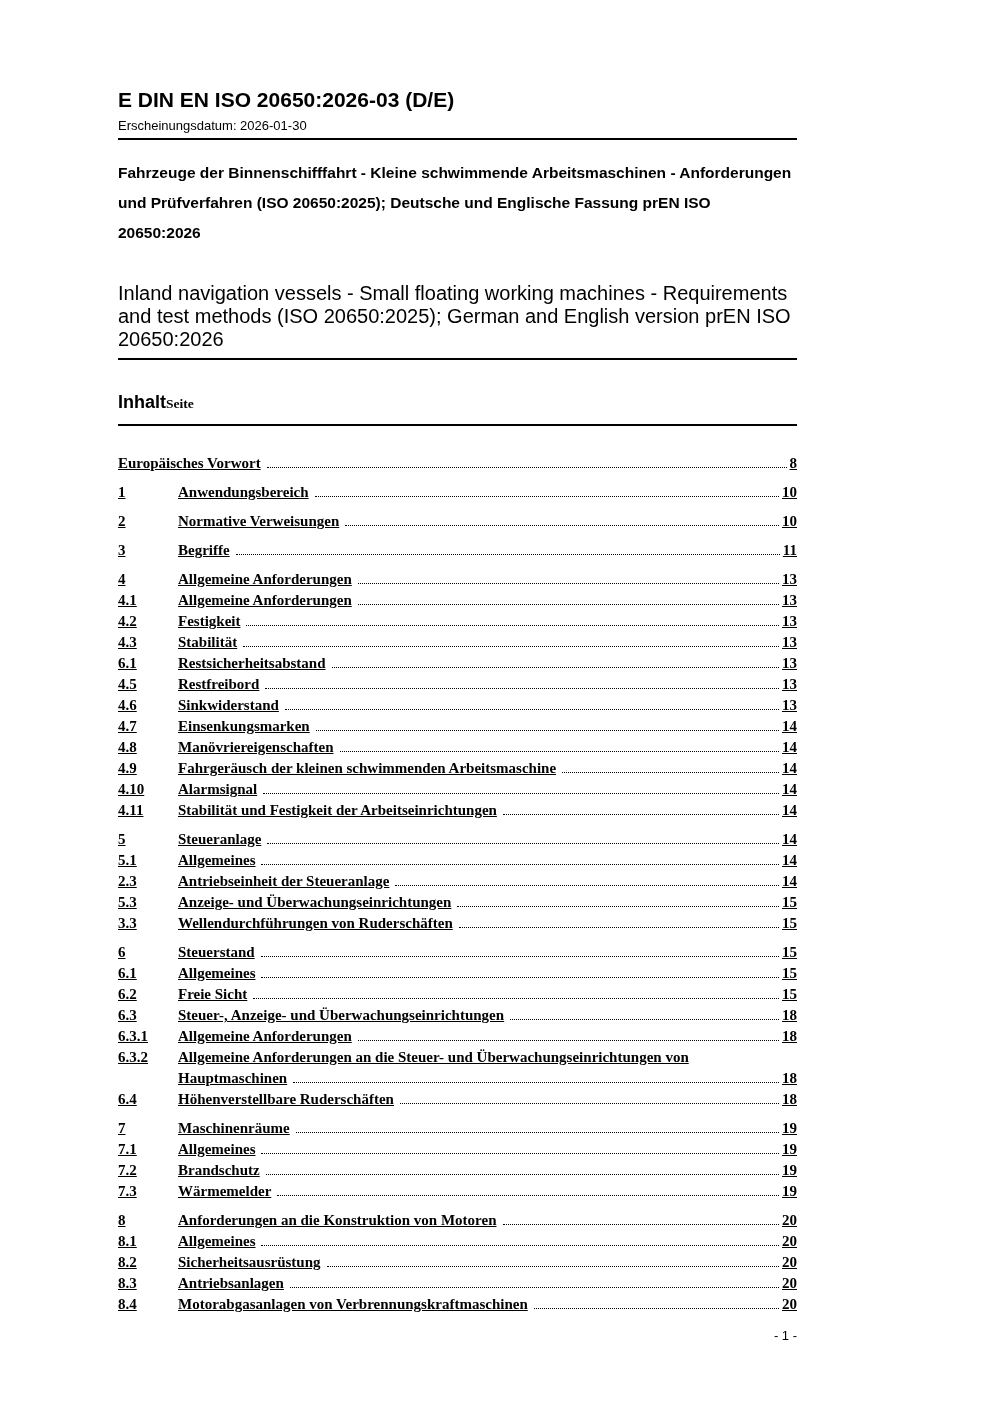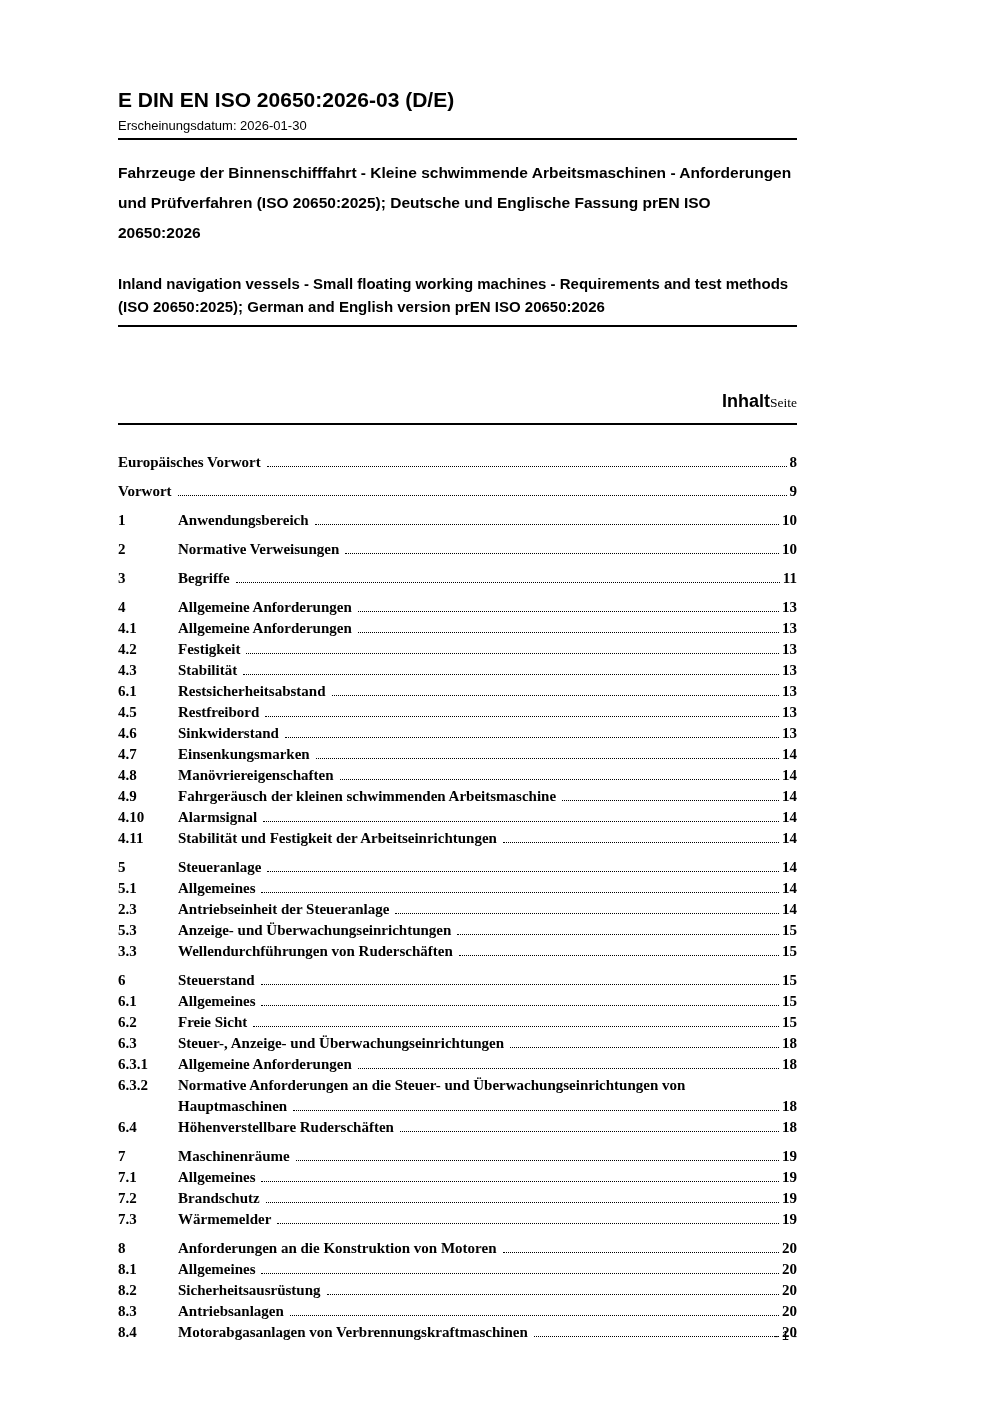--- a/index.html
+++ b/index.html
@@ -32,42 +32,42 @@
     border-top: 2.5px solid #000;
     margin-top: 5px;
   }
   .title-de {
     font-weight: 700;
     font-size: 15.5px;
     line-height: 30px;
     margin-top: 18px;
   }
   .title-en {
-    font-weight: 700;
-    font-size: 15px;
+    font-weight: 400;
+    font-size: 20px;
     line-height: 23px;
-    margin-top: 24px;
+    margin-top: 34px;
   }
   .rule.under-title { margin-top: 7px; }
   .toc-head {
     display: flex;
-    justify-content: flex-end;
+    justify-content: flex-start;
     align-items: baseline;
-    margin-top: 64px;
+    margin-top: 32px;
   }
   .inhalt { font-size: 18px; font-weight: 700; }
-  .seite { font-size: 13.5px; font-weight: 400; font-family: "Liberation Serif", serif; }
+  .seite { font-size: 13.5px; font-weight: 700; font-family: "Liberation Serif", serif; }
   .rule.toc-rule { border-top-width: 2px; margin-top: 11px; }
   .toc-list {
     margin-top: 27px;
     font-family: "Liberation Serif", serif;
     font-weight: 700;
     font-size: 15px;
   }
-  .toc-row { display: flex; line-height: 21px; }
+  .toc-row { display: flex; line-height: 21px; text-decoration: underline; }
   .toc-row.group-start { margin-top: 8px; }
   .toc-row.group-start:first-child { margin-top: 0; }
   .toc-row .num { width: 60px; flex-shrink: 0; }
   .toc-row .rest { flex: 1; min-width: 0; }
   .plainline { line-height: 21px; }
   .flexline { display: flex; align-items: baseline; }
   .flexline .title { white-space: nowrap; }
   .leader {
     flex: 1;
     margin: 0 3px 3px 6px;
@@ -107,30 +107,20 @@
         <div class="toc-row group-start no-num">
 
     <span class="rest">
       <span class="flexline">
         <span class="title">Europäisches Vorwort</span>
         <span class="leader"></span>
         <span class="pg">8</span>
       </span>
     </span>
   </div>
-        <div class="toc-row group-start no-num">
-
-    <span class="rest">
-      <span class="flexline">
-        <span class="title">Vorwort</span>
-        <span class="leader"></span>
-        <span class="pg">9</span>
-      </span>
-    </span>
-  </div>
         <div class="toc-row group-start">
     <span class="num">1</span>
     <span class="rest">
       <span class="flexline">
         <span class="title">Anwendungsbereich</span>
         <span class="leader"></span>
         <span class="pg">10</span>
       </span>
     </span>
   </div>
@@ -370,21 +360,21 @@
       <span class="flexline">
         <span class="title">Allgemeine Anforderungen</span>
         <span class="leader"></span>
         <span class="pg">18</span>
       </span>
     </span>
   </div>
         <div class="toc-row">
     <span class="num">6.3.2</span>
     <span class="rest">
-            <div class="plainline">Normative Anforderungen an die Steuer- und Überwachungseinrichtungen von</div>
+            <div class="plainline">Allgemeine Anforderungen an die Steuer- und Überwachungseinrichtungen von</div>
       <span class="flexline">
         <span class="title">Hauptmaschinen</span>
         <span class="leader"></span>
         <span class="pg">18</span>
       </span>
     </span>
   </div>
         <div class="toc-row">
     <span class="num">6.4</span>
     <span class="rest">

